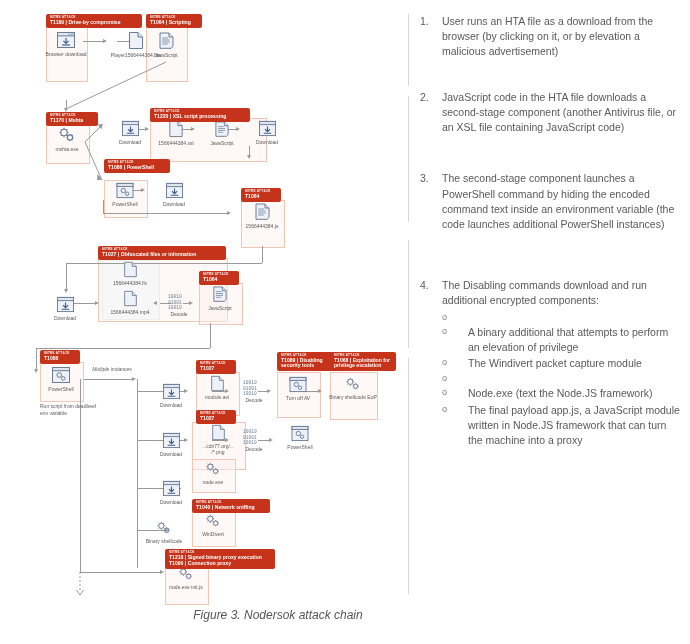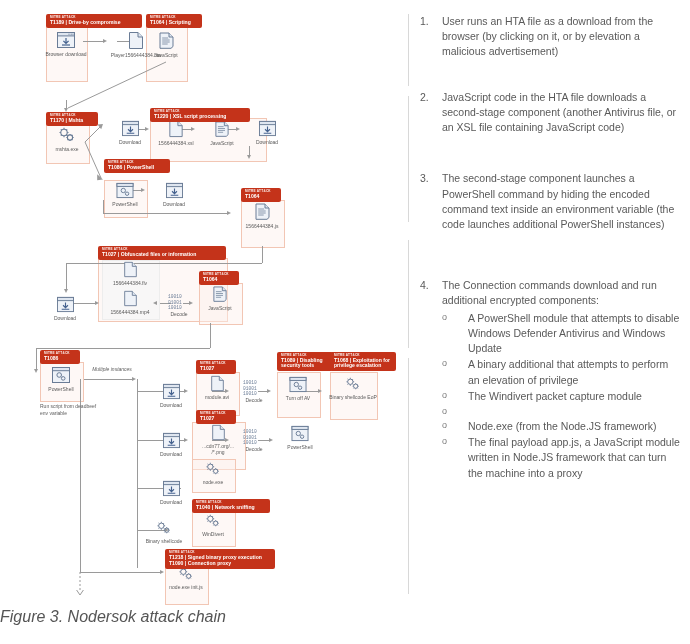--- a/index.html
+++ b/index.html
@@ -44,22 +44,22 @@
   .divider{position:absolute;left:408px;width:1px;background:#d8d8d8;}
   .steps{position:absolute;left:420px;top:14px;width:262px;}
   .step{display:flex;margin-bottom:26px;}
   .step .num{width:22px;flex:none;font-size:10.5px;color:#595959;line-height:1.45;}
   .step .body{font-size:10.5px;color:#595959;line-height:1.45;}
   .sublist{margin:2px 0 0 0;padding:0;list-style:none;}
   .sublist li{display:flex;margin-top:1px;}
   .sublist li .bullet{width:26px;flex:none;font-size:9px;color:#7a7a7a;line-height:1.45;}
   .sublist li .txt{font-size:10.5px;color:#595959;line-height:1.45;}
 
-  .figcap{position:absolute;left:0;top:608px;width:556px;
-          font-style:italic;font-size:16px;color:#555;}
+  .figcap{position:absolute;left:0;top:608px;width:556px;text-align:center;
+          font-style:italic;font-size:12px;color:#555;}
 </style>
 </head>
 <body>
 
 <div class="canvas">
 
   <div class="grp" style="left:46px;top:24px;width:40px;height:56px;"></div>
   <div class="grp" style="left:146px;top:24px;width:40px;height:56px;"></div>
 
   <div class="chip" style="left:46px;top:14px;width:96px;">
@@ -561,40 +561,39 @@
     </div>
 
     <div class="step" style="margin-bottom:46px;">
       <div class="num">3.</div>
       <div class="body">The second-stage component launches a PowerShell command by hiding the encoded command text inside an environment variable (the code launches additional PowerShell instances)</div>
     </div>
 
     <div class="step">
       <div class="num">4.</div>
       <div style="flex:1;">
-        <div class="body">The Connection commands download and run additional encrypted components:</div>
+        <div class="body">The Disabling commands download and run additional encrypted components:</div>
         <ul class="sublist">
           <li>
               <span class="bullet">o</span>
-              <span class="txt">A PowerShell module that attempts to disable Windows Defender Antivirus   and Windows Update</span>
             </li>
           <li>
               <span class="bullet">o</span>
               <span class="txt">A binary additional that attempts to perform an elevation of privilege</span>
             </li>
           <li>
               <span class="bullet">o</span>
               <span class="txt">The Windivert packet capture module</span>
             </li>
           <li>
               <span class="bullet">o</span>
             </li>
           <li>
               <span class="bullet">o</span>
-              <span class="txt">Node.exe (from the Node.JS framework)</span>
+              <span class="txt">Node.exe (text the Node.JS framework)</span>
             </li>
           <li>
               <span class="bullet">o</span>
               <span class="txt">The final payload app.js, a JavaScript module written in Node.JS framework that can turn the machine into a proxy</span>
             </li>
         </ul>
       </div>
     </div>
 
   </div>

